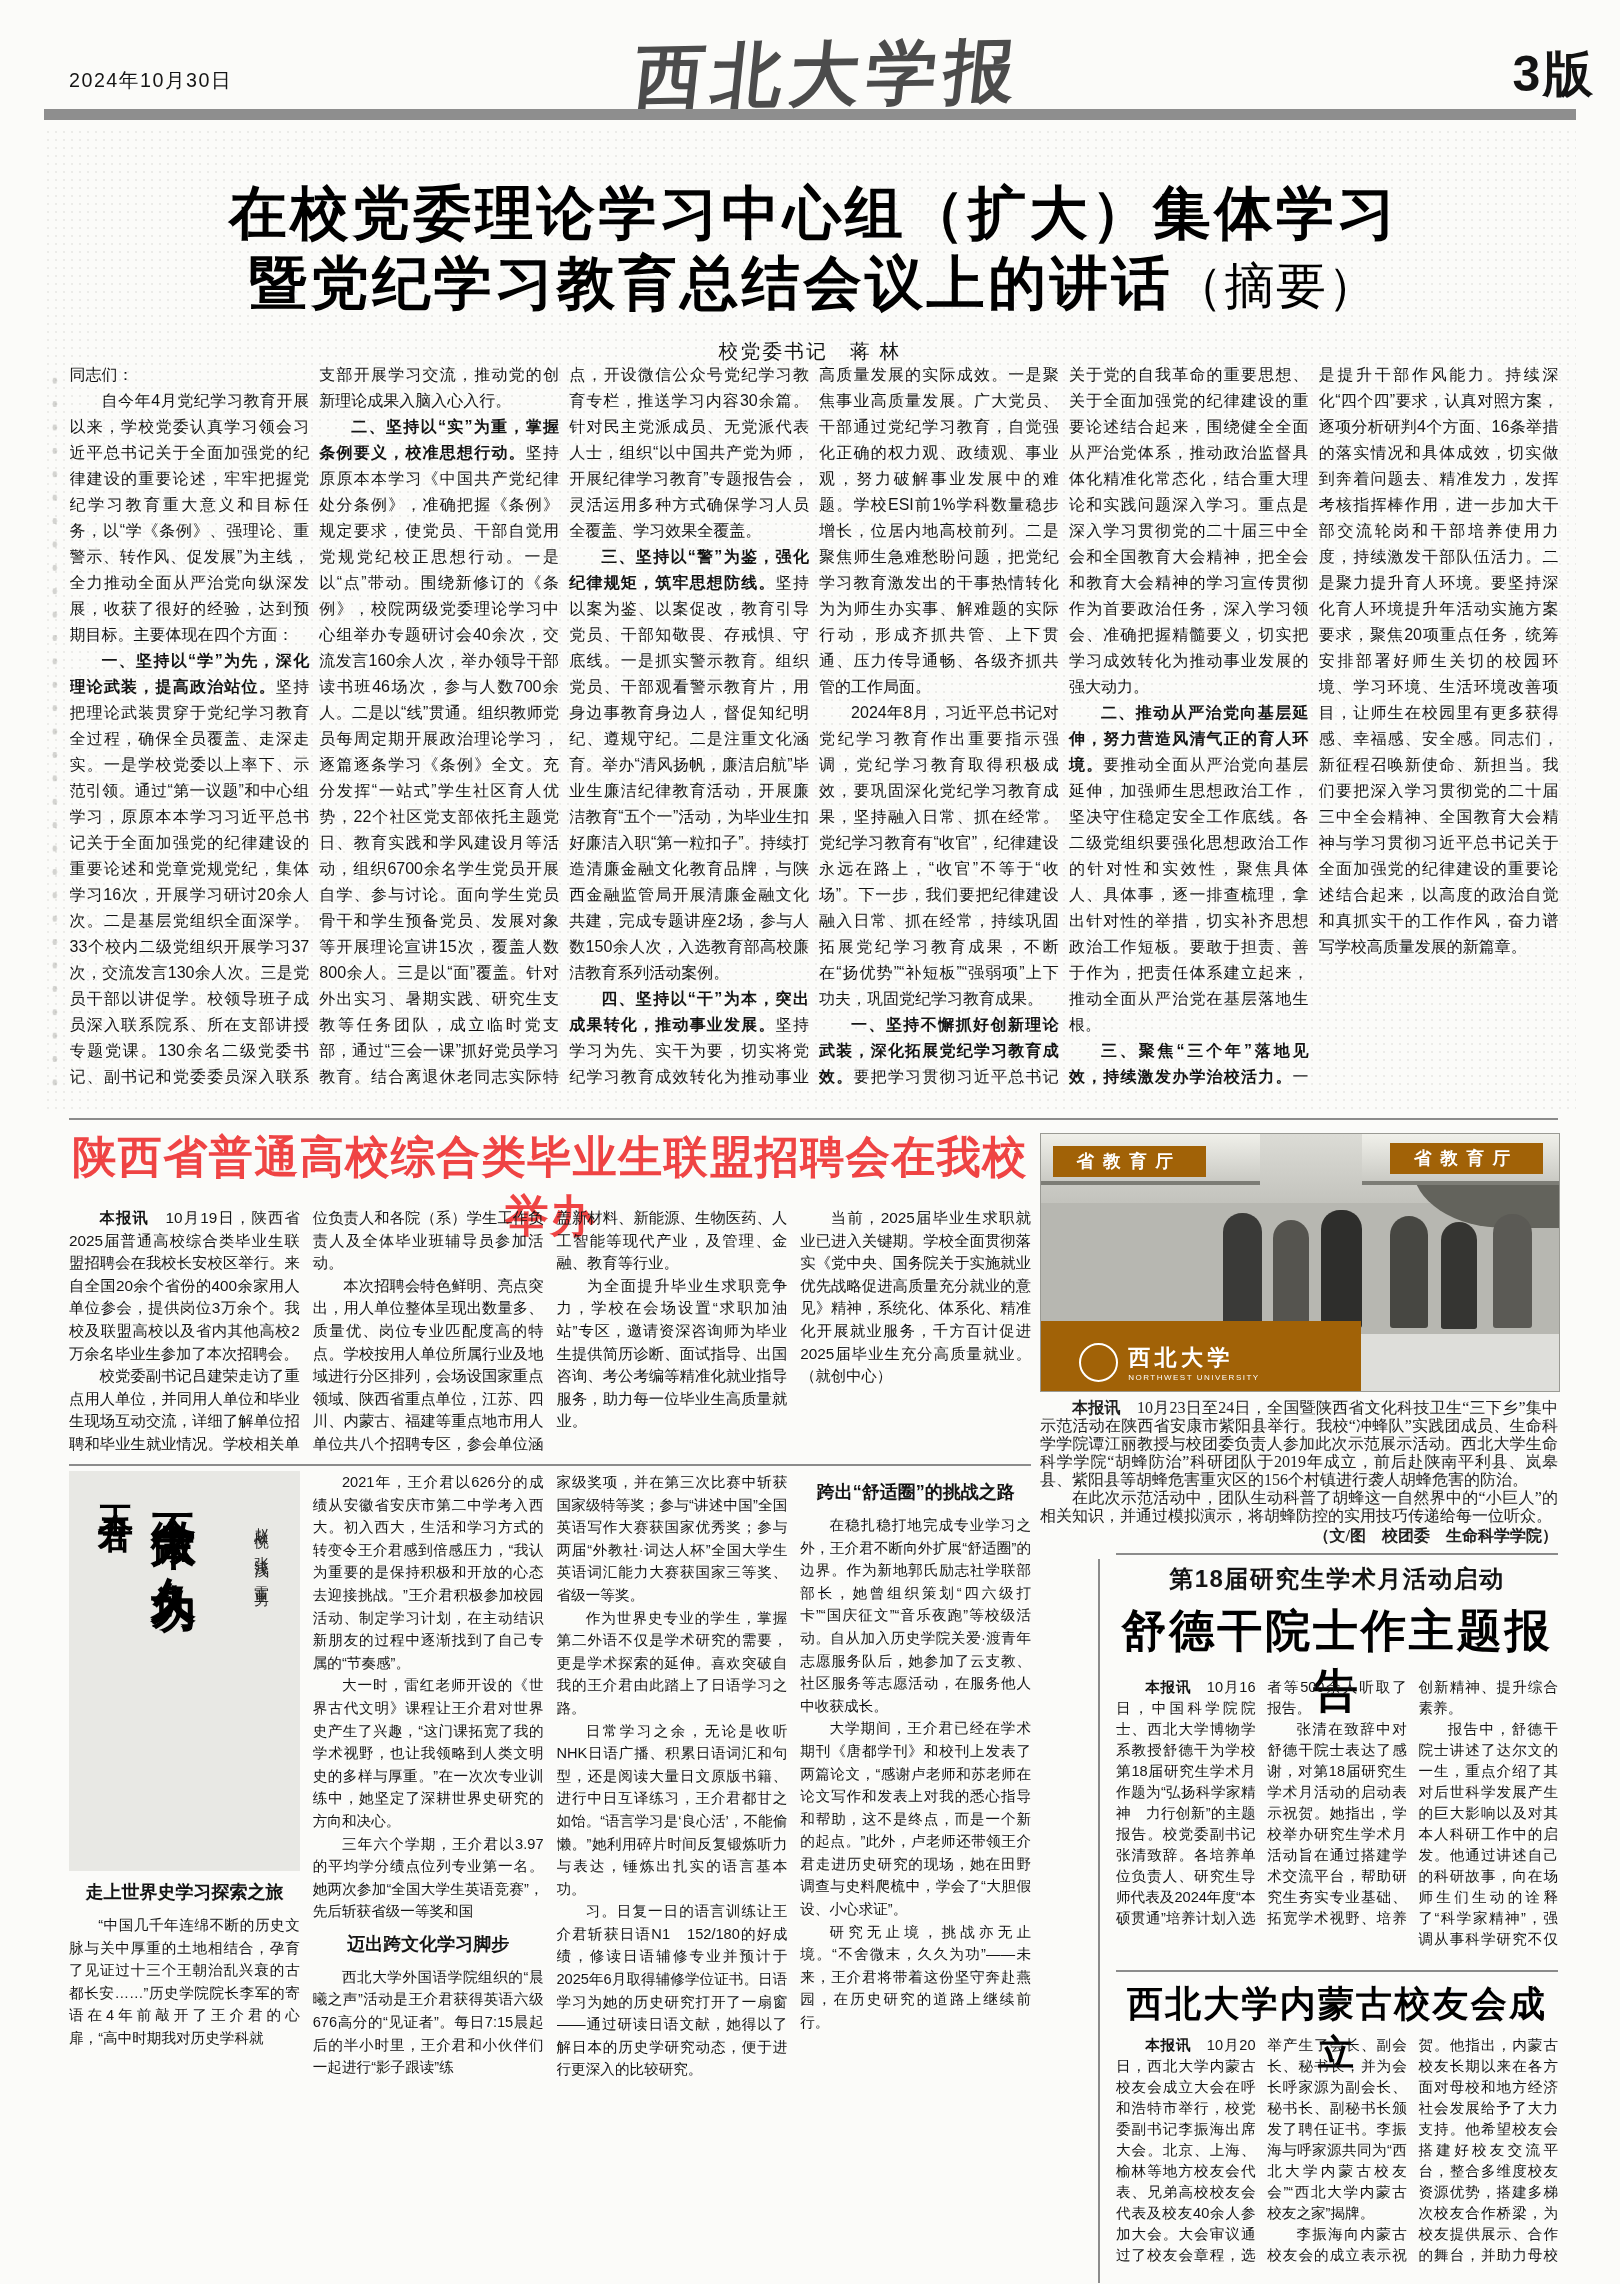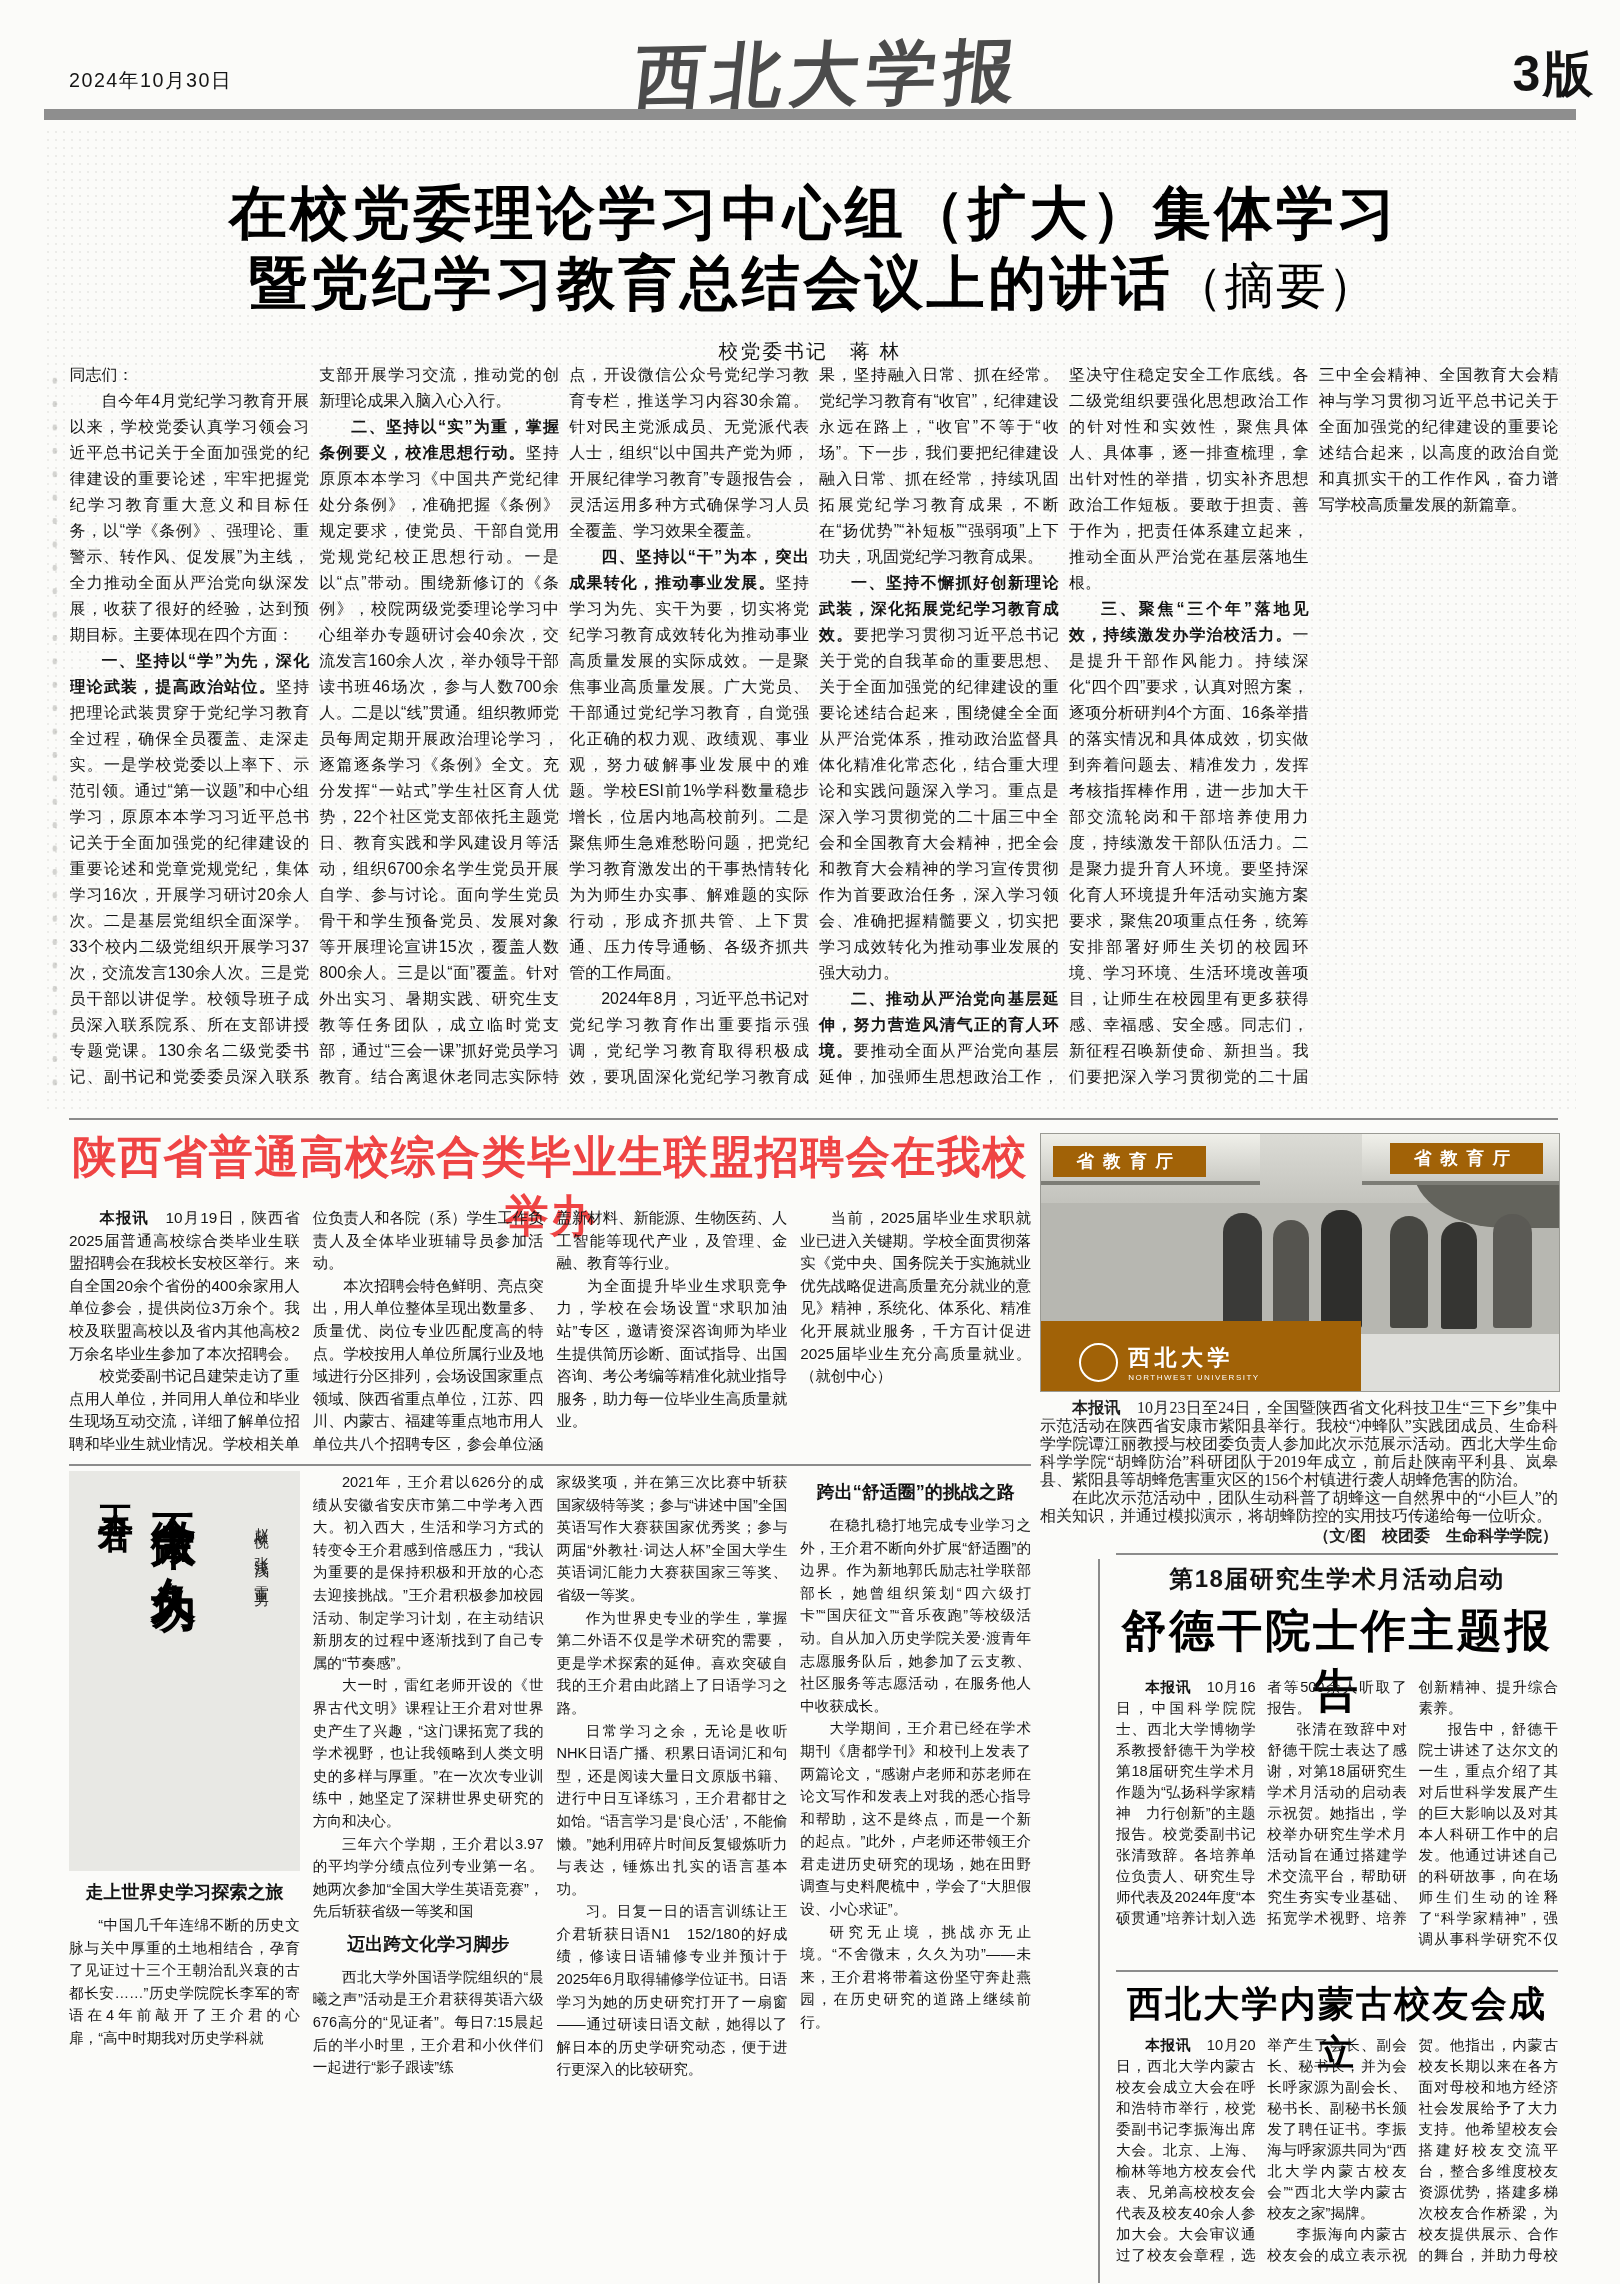--- a/index.html
+++ b/index.html
@@ -100,20 +100,21 @@
       <div>
         <span>暨党纪学习教育总结会议上的讲话</span><span class="sfx">（摘要）</span>
       </div>
     </div>
     <div class="byline">校党委书记　蒋 林</div>
     <div class="main-body">
         <p class="ni">同志们：</p>
         <p>自今年4月党纪学习教育开展以来，学校党委认真学习领会习近平总书记关于全面加强党的纪律建设的重要论述，牢牢把握党纪学习教育重大意义和目标任务，以“学《条例》、强理论、重警示、转作风、促发展”为主线，全力推动全面从严治党向纵深发展，收获了很好的经验，达到预期目标。主要体现在四个方面：</p>
         <p><b>一、坚持以“学”为先，深化理论武装，提高政治站位。</b>坚持把理论武装贯穿于党纪学习教育全过程，确保全员覆盖、走深走实。一是学校党委以上率下、示范引领。通过“第一议题”和中心组学习，原原本本学习习近平总书记关于全面加强党的纪律建设的重要论述和党章党规党纪，集体学习16次，开展学习研讨20余人次。二是基层党组织全面深学。33个校内二级党组织开展学习37次，交流发言130余人次。三是党员干部以讲促学。校领导班子成员深入联系院系、所在支部讲授专题党课。130余名二级党委书记、副书记和党委委员深入联系支部开展学习交流，推动党的创新理论成果入脑入心入行。</p>
         <p><b>二、坚持以“实”为重，掌握条例要义，校准思想行动。</b>坚持原原本本学习《中国共产党纪律处分条例》，准确把握《条例》规定要求，使党员、干部自觉用党规党纪校正思想行动。一是以“点”带动。围绕新修订的《条例》，校院两级党委理论学习中心组举办专题研讨会40余次，交流发言160余人次，举办领导干部读书班46场次，参与人数700余人。二是以“线”贯通。组织教师党员每周定期开展政治理论学习，逐篇逐条学习《条例》全文。充分发挥“一站式”学生社区育人优势，22个社区党支部依托主题党日、教育实践和学风建设月等活动，组织6700余名学生党员开展自学、参与讨论。面向学生党员骨干和学生预备党员、发展对象等开展理论宣讲15次，覆盖人数800余人。三是以“面”覆盖。针对外出实习、暑期实践、研究生支教等任务团队，成立临时党支部，通过“三会一课”抓好党员学习教育。结合离退休老同志实际特点，开设微信公众号党纪学习教育专栏，推送学习内容30余篇。针对民主党派成员、无党派代表人士，组织“以中国共产党为师，开展纪律学习教育”专题报告会，灵活运用多种方式确保学习人员全覆盖、学习效果全覆盖。</p>
+        <p><b>三、坚持以“警”为鉴，强化纪律规矩，筑牢思想防线。</b>坚持以案为鉴、以案促改，教育引导党员、干部知敬畏、存戒惧、守底线。一是抓实警示教育。组织党员、干部观看警示教育片，用身边事教育身边人，督促知纪明纪、遵规守纪。二是注重文化涵育。举办“清风扬帆，廉洁启航”毕业生廉洁纪律教育活动，开展廉洁教育“五个一”活动，为毕业生扣好廉洁入职“第一粒扣子”。持续打造清廉金融文化教育品牌，与陕西金融监管局开展清廉金融文化共建，完成专题讲座2场，参与人数150余人次，入选教育部高校廉洁教育系列活动案例。</p>
         <p><b>四、坚持以“干”为本，突出成果转化，推动事业发展。</b>坚持学习为先、实干为要，切实将党纪学习教育成效转化为推动事业高质量发展的实际成效。一是聚焦事业高质量发展。广大党员、干部通过党纪学习教育，自觉强化正确的权力观、政绩观、事业观，努力破解事业发展中的难题。学校ESI前1%学科数量稳步增长，位居内地高校前列。二是聚焦师生急难愁盼问题，把党纪学习教育激发出的干事热情转化为为师生办实事、解难题的实际行动，形成齐抓共管、上下贯通、压力传导通畅、各级齐抓共管的工作局面。</p>
         <p>2024年8月，习近平总书记对党纪学习教育作出重要指示强调，党纪学习教育取得积极成效，要巩固深化党纪学习教育成果，坚持融入日常、抓在经常。党纪学习教育有“收官”，纪律建设永远在路上，“收官”不等于“收场”。下一步，我们要把纪律建设融入日常、抓在经常，持续巩固拓展党纪学习教育成果，不断在“扬优势”“补短板”“强弱项”上下功夫，巩固党纪学习教育成果。</p>
         <p><b>一、坚持不懈抓好创新理论武装，深化拓展党纪学习教育成效。</b>要把学习贯彻习近平总书记关于党的自我革命的重要思想、关于全面加强党的纪律建设的重要论述结合起来，围绕健全全面从严治党体系，推动政治监督具体化精准化常态化，结合重大理论和实践问题深入学习。重点是深入学习贯彻党的二十届三中全会和全国教育大会精神，把全会和教育大会精神的学习宣传贯彻作为首要政治任务，深入学习领会、准确把握精髓要义，切实把学习成效转化为推动事业发展的强大动力。</p>
         <p><b>二、推动从严治党向基层延伸，努力营造风清气正的育人环境。</b>要推动全面从严治党向基层延伸，加强师生思想政治工作，坚决守住稳定安全工作底线。各二级党组织要强化思想政治工作的针对性和实效性，聚焦具体人、具体事，逐一排查梳理，拿出针对性的举措，切实补齐思想政治工作短板。要敢于担责、善于作为，把责任体系建立起来，推动全面从严治党在基层落地生根。</p>
         <p><b>三、聚焦“三个年”落地见效，持续激发办学治校活力。</b>一是提升干部作风能力。持续深化“四个四”要求，认真对照方案，逐项分析研判4个方面、16条举措的落实情况和具体成效，切实做到奔着问题去、精准发力，发挥考核指挥棒作用，进一步加大干部交流轮岗和干部培养使用力度，持续激发干部队伍活力。二是聚力提升育人环境。要坚持深化育人环境提升年活动实施方案要求，聚焦20项重点任务，统筹安排部署好师生关切的校园环境、学习环境、生活环境改善项目，让师生在校园里有更多获得感、幸福感、安全感。同志们，新征程召唤新使命、新担当。我们要把深入学习贯彻党的二十届三中全会精神、全国教育大会精神与学习贯彻习近平总书记关于全面加强党的纪律建设的重要论述结合起来，以高度的政治自觉和真抓实干的工作作风，奋力谱写学校高质量发展的新篇章。</p>
       </div>
   </div>
 
   <div class="rule" style="left:69px;top:1118px;width:1489px;height:1.5px;"></div>
 

